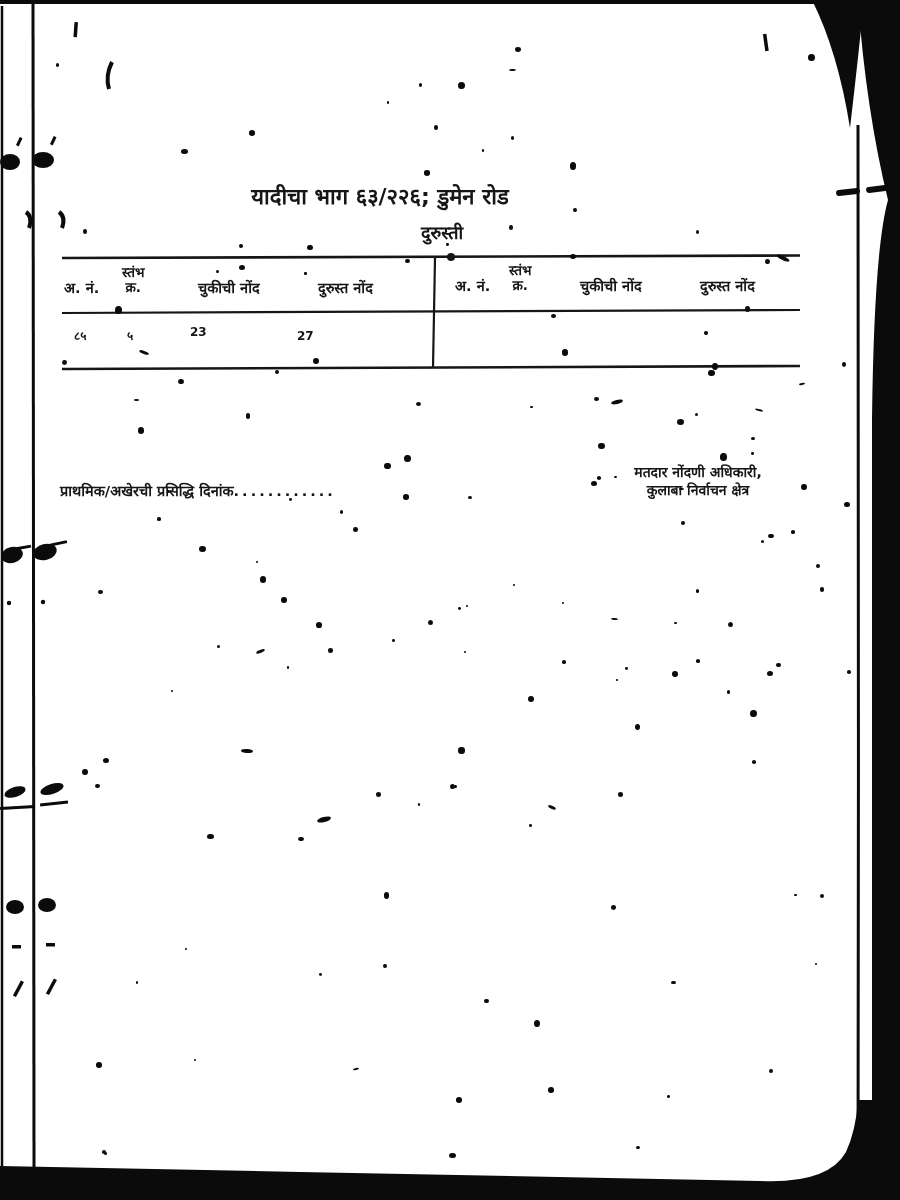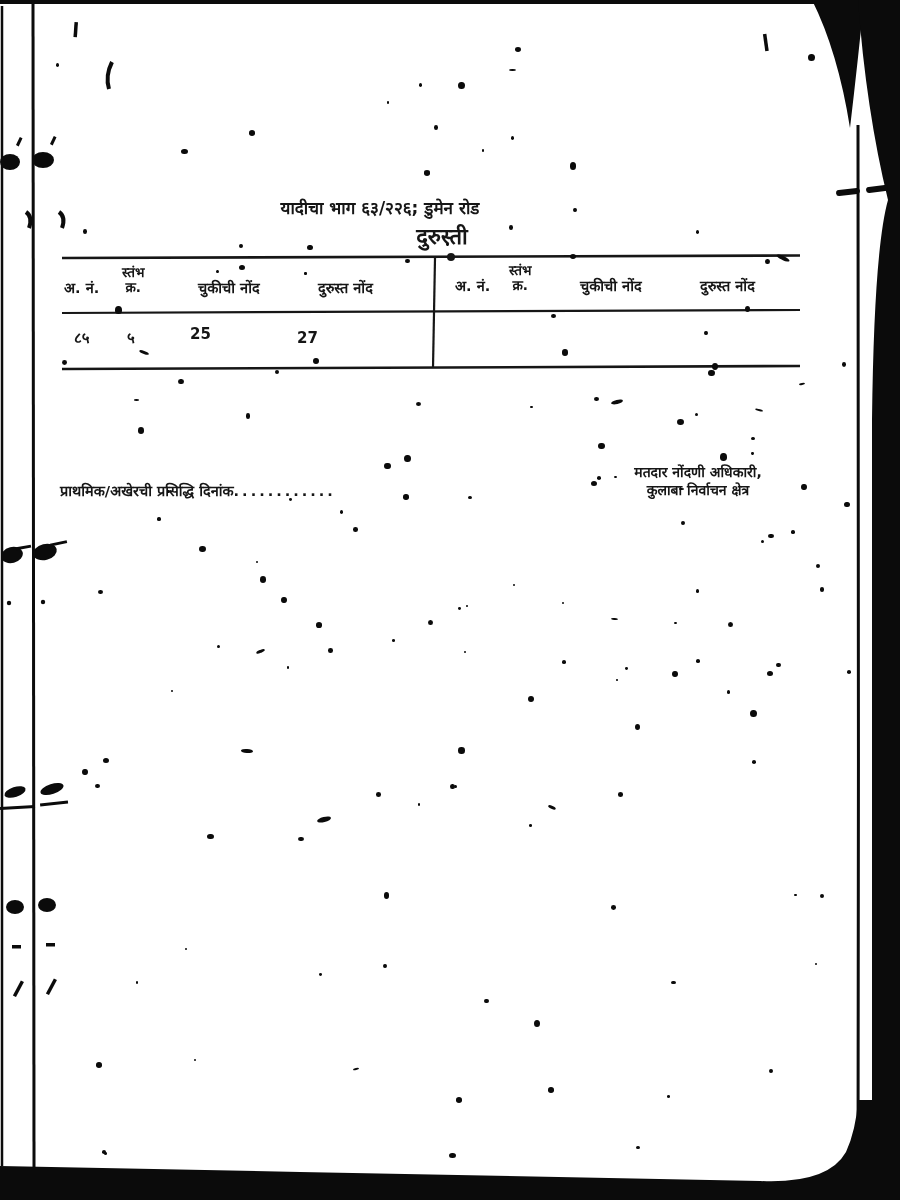--- a/index.html
+++ b/index.html
@@ -14,25 +14,25 @@
     position:relative;
     width:900px;height:1200px;
     background:var(--paper);
     overflow:hidden;
   }
   .abs{position:absolute;text-align:center;}
   .txt{color:var(--ink);font-weight:700;white-space:nowrap;}
   .center{text-align:center;}
   .title1{top:104px;left:150px;width:650px;font-size:26px;letter-spacing:.5px;}
   .title2{top:144px;left:110px;width:690px;font-size:19px;}
-  .title3{top:180px;left:0;width:760px;font-size:17px;margin-top:16px;}
-  .sec-head{top:220px;left:0;width:856px;font-size:22px;padding-left:28px;}
+  .title3{top:180px;left:0;width:760px;font-size:22px;}
+  .sec-head{top:220px;left:0;width:856px;font-size:18px;padding-left:28px;}
   .th{font-size:14.5px;}
   .th-stack{font-size:13.5px;line-height:15px;text-align:center;}
-  .td{font-size:15px;}
+  .td{font-size:12px;}
   .footer-left{top:480px;left:60px;font-size:14.5px;}
   .dots{letter-spacing:3px;font-weight:700;}
   .officer{top:463px;left:612px;width:172px;font-size:14px;line-height:18px;text-align:center;}
   .frame-svg{position:absolute;top:0;left:0;pointer-events:none;}
   .noise-layer{position:absolute;top:0;left:0;width:900px;height:1200px;pointer-events:none;}
   .speck{position:absolute;background:var(--mark);border-radius:50%;}
 </style>
 </head>
 <body>
 
@@ -114,21 +114,21 @@
   <div class="abs txt th" style="top:275px;left:455px;">अ. नं.</div>
   <div class="abs txt th-stack" style="top:263px;left:509px;">
     <div>स्तंभ</div>
     <div>क्र.</div>
   </div>
   <div class="abs txt th" style="top:275px;left:580px;">चुकीची नोंद</div>
   <div class="abs txt th" style="top:275px;left:700px;">दुरुस्त नोंद</div>
 
   <div class="abs txt td" style="top:327px;left:74px;">८५</div>
   <div class="abs txt td" style="top:327px;left:127px;">५</div>
-  <div class="abs txt td" style="top:325px;left:190px;">25</div>
+  <div class="abs txt td" style="top:325px;left:190px;">23</div>
   <div class="abs txt td" style="top:329px;left:297px;">27</div>
 
   <div class="abs txt footer-left">
     <span>प्राथमिक/अखेरची प्रसिद्धि दिनांक</span><span class="dots">............</span>
   </div>
   <div class="abs txt officer">
     <div>मतदार नोंदणी अधिकारी,</div>
     <div>कुलाबा निर्वाचन क्षेत्र</div>
   </div>
 

